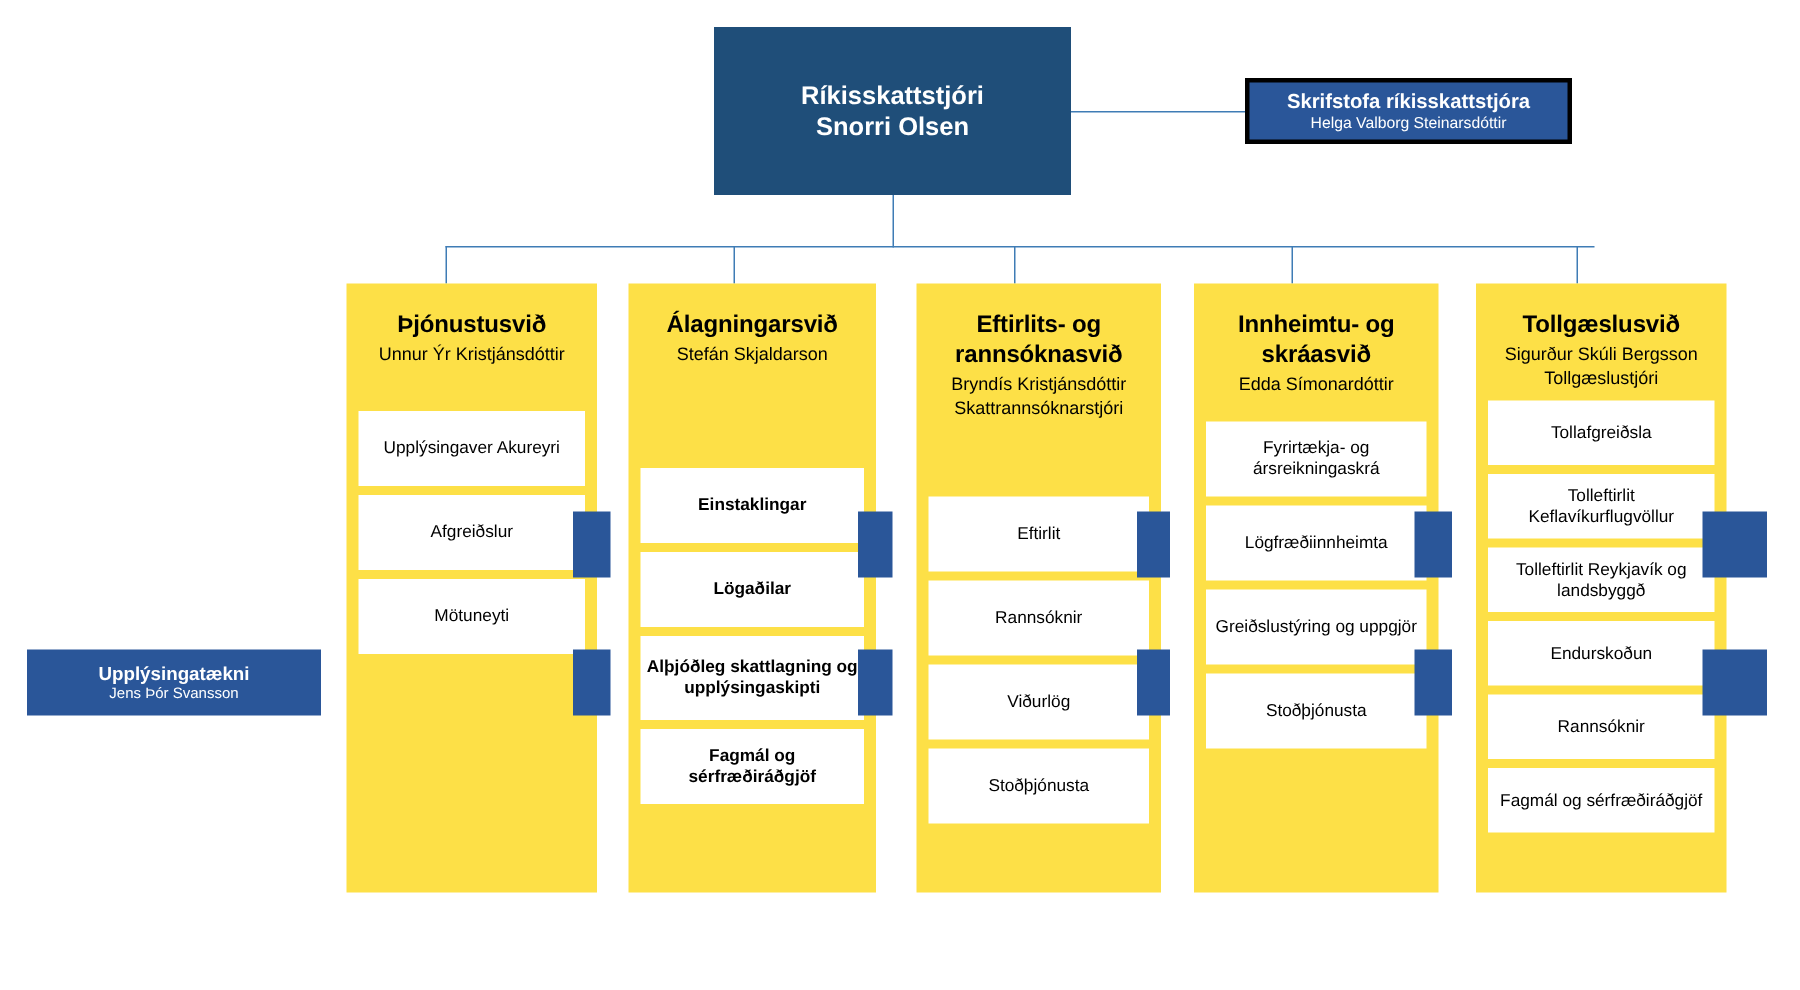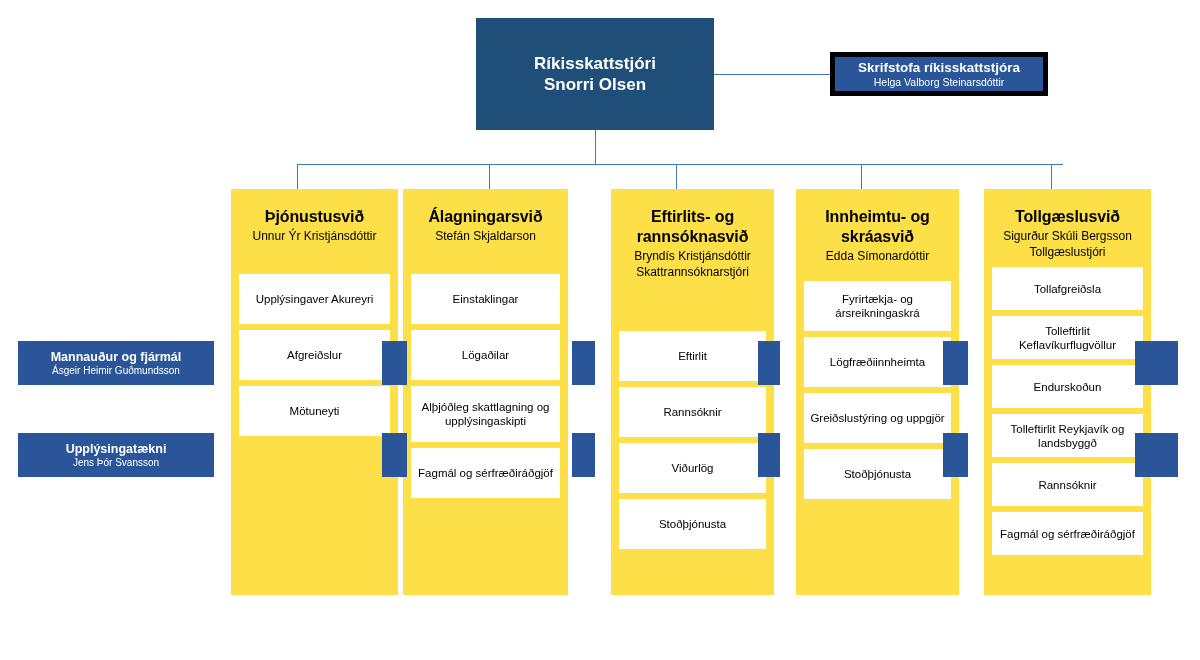--- a/index.html
+++ b/index.html
@@ -40,21 +40,21 @@
   }
   #ceo-box .t1 { font-size: 17px; font-weight: bold; line-height: 21px; }
   #ceo-box .t2 { font-size: 17px; font-weight: bold; line-height: 21px; }
 
   #office-box {
     left: 830px;
     top: 52px;
     width: 218px;
     height: 44px;
     background: #2a5699;
-    border: 5px solid #000000;
+    border: 3px solid #000000;
   }
   #office-box .t1 { font-size: 13.5px; font-weight: bold; line-height: 16px; }
   #office-box .t2 { font-size: 10.5px; font-weight: normal; line-height: 13px; }
 
   
   .line {
     position: absolute;
     background: #3f7cb5;
   }
   .line.h { height: 1px; }
@@ -107,33 +107,33 @@
     text-align: center;
     display: flex;
     align-items: center;
     justify-content: center;
     box-sizing: border-box;
     padding: 3px 4px;
   }
 
   
   #col-1 { left: 215px; width: 167px; }
-  #col-2 { left: 387px; width: 165px; }
+  #col-2 { left: 403px; width: 165px; gap: 38px; }
   #col-3 { left: 595px; width: 163px; gap: 44px; }
   #col-4 { left: 780px; width: 163px; }
   #col-5 { left: 968px; width: 167px; }
 
   #col-1 .col-items { margin-top: 31px; }
   #col-2 .col-items { margin-top: 31px; }
   #col-3 .col-items { margin-top: 8px; }
   #col-4 .col-items { margin-top: 18px; }
   #col-5 .col-items { margin-top: 8px; }
 
   #col-1 .item { height: 50px; }
-  #col-2 .item { height: 50px; }
+  #col-2 .item { height: 50px; font-weight: bold; }
   #col-2 .item.tall { height: 56px; }
   #col-3 .item { height: 50px; }
   #col-4 .item { height: 50px; }
   #col-5 .item { height: 43px; }
 
   
   .support {
     position: absolute;
     left: 18px;
     width: 196px;
@@ -251,43 +251,39 @@
 
   <div id="col-5" class="col">
     <div class="col-head">
       <div class="dept">Tollgæslusvið</div>
       <div class="person">Sigurður Skúli Bergsson</div>
       <div class="person">Tollgæslustjóri</div>
     </div>
     <div class="col-items">
       <div class="item">Tollafgreiðsla</div>
       <div class="item">Tolleftirlit Keflavíkurflugvöllur</div>
+      <div class="item">Tolleftirlit Reykjavík og landsbyggð</div>
       <div class="item">Endurskoðun</div>
-      <div class="item">Tolleftirlit Reykjavík og landsbyggð</div>
       <div class="item">Rannsóknir</div>
       <div class="item">Fagmál og sérfræðiráðgjöf</div>
     </div>
   </div>
 
   <div class="bridge b1" style="left:382px; width:25px;"></div>
   <div class="bridge b1" style="left:572px; width:23px;"></div>
   <div class="bridge b1" style="left:758px; width:22px;"></div>
   <div class="bridge b1" style="left:943px; width:25px;"></div>
   <div class="bridge b1" style="left:1135px; width:43px;"></div>
 
   <div class="bridge b2" style="left:382px; width:25px;"></div>
   <div class="bridge b2" style="left:572px; width:23px;"></div>
   <div class="bridge b2" style="left:758px; width:22px;"></div>
   <div class="bridge b2" style="left:943px; width:25px;"></div>
   <div class="bridge b2" style="left:1135px; width:43px;"></div>
 
-  <div id="support-1" class="support">
-    <div class="t1">Mannauður og fjármál</div>
-    <div class="t2">Ásgeir Heimir Guðmundsson</div>
-  </div>
 
   <div id="support-2" class="support">
     <div class="t1">Upplýsingatækni</div>
     <div class="t2">Jens Þór Svansson</div>
   </div>
 
   <div id="footer-note">Gildir frá 1. mars 2026</div>
 
 </div>
 

